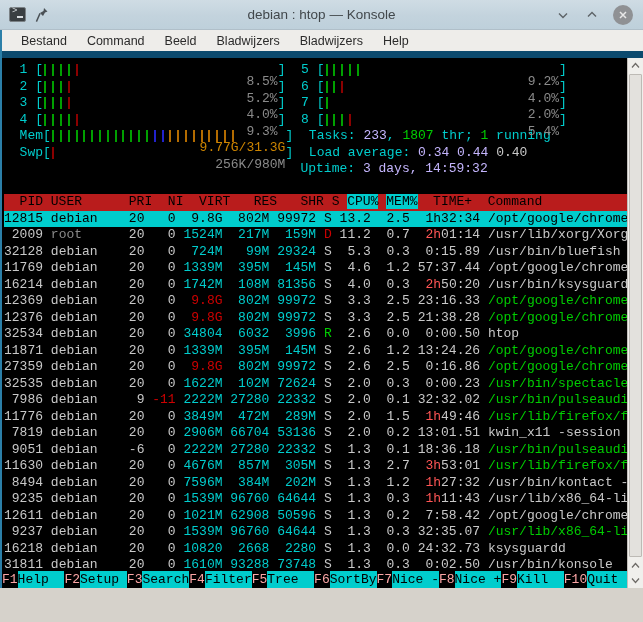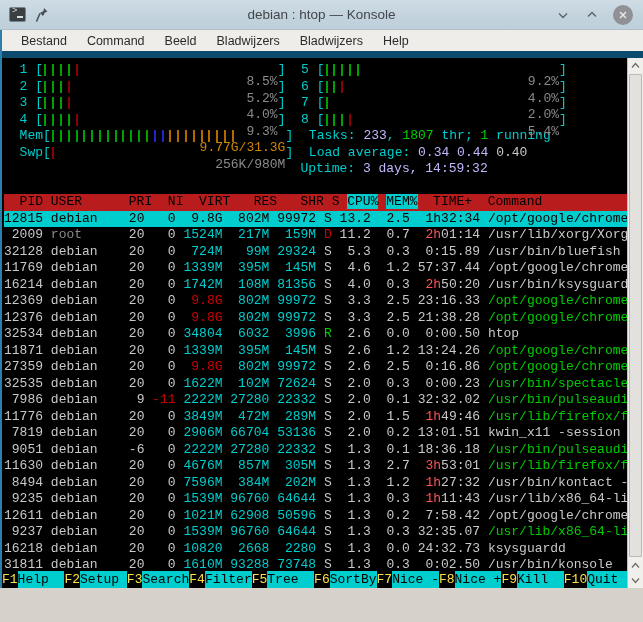--- a/index.html
+++ b/index.html
@@ -129,21 +129,21 @@
   .row-selected span { color: #000 !important; }
 
   
   .fnbar {
     height: 17px; flex: 0 0 17px;
     font-family: "Liberation Mono", "DejaVu Sans Mono", monospace;
     font-size: 13px; line-height: 17px;
     display: flex; background: #00cdcd; white-space: pre;
     border-left: 2px solid #2b7fa8;
   }
-  .fn-key { background: #000; color: #fde047; }
+  .fn-key { background: #000; color: #fca5a5; }
   .fn-lbl { background: #00cdcd; color: #000; }
   .fn-pad { background: #00cdcd; flex: 1 1 auto; }
 
   
   .scrollbar {
     width: 16px; flex: 0 0 16px;
     background: #f0efec;
     border-left: 1px solid #c2bfba;
     display: flex; flex-direction: column;
   }

